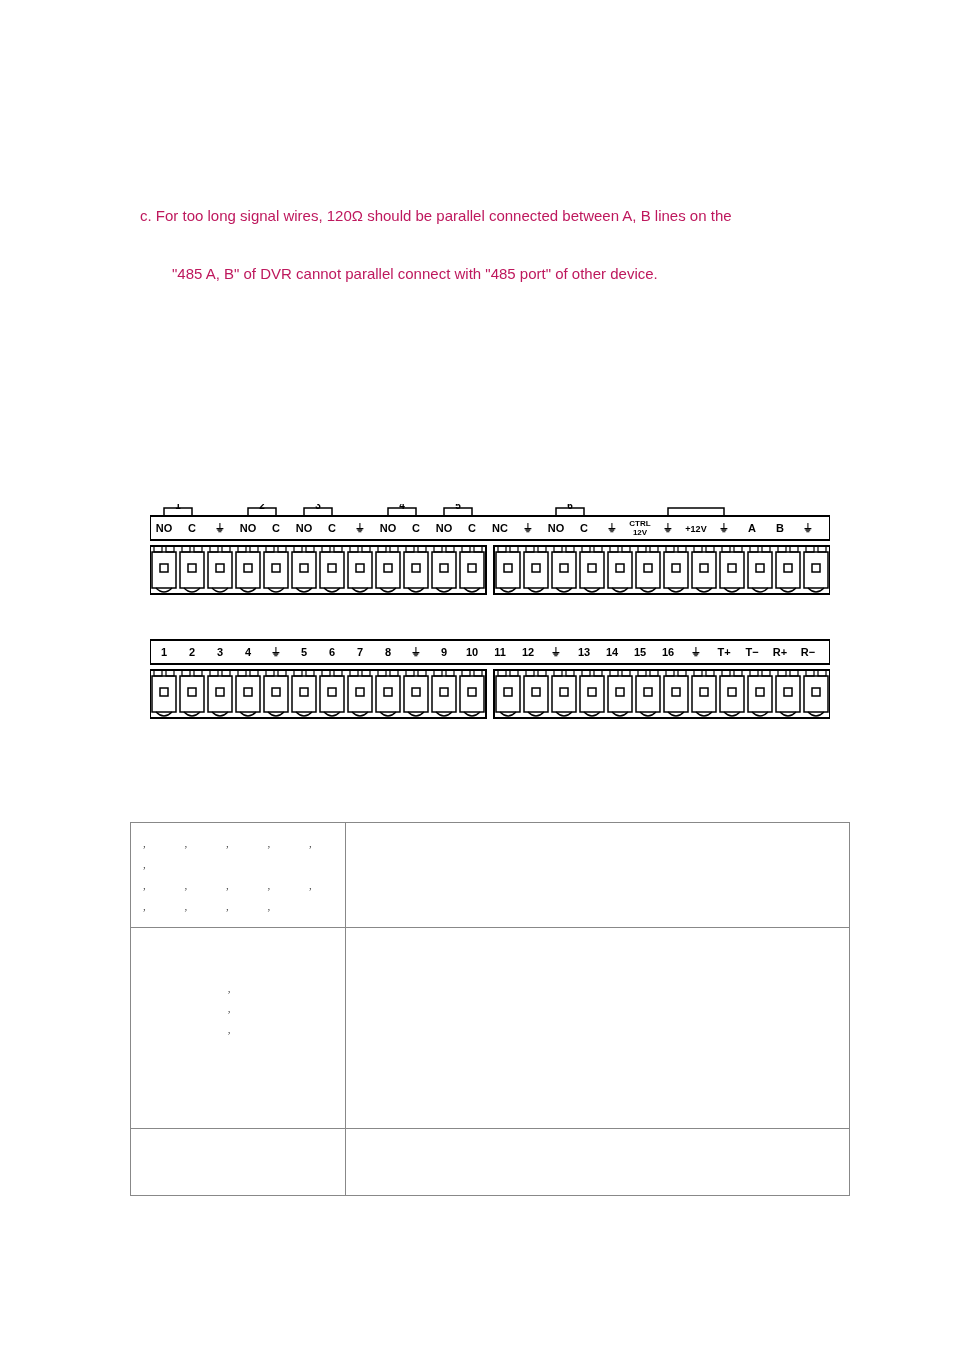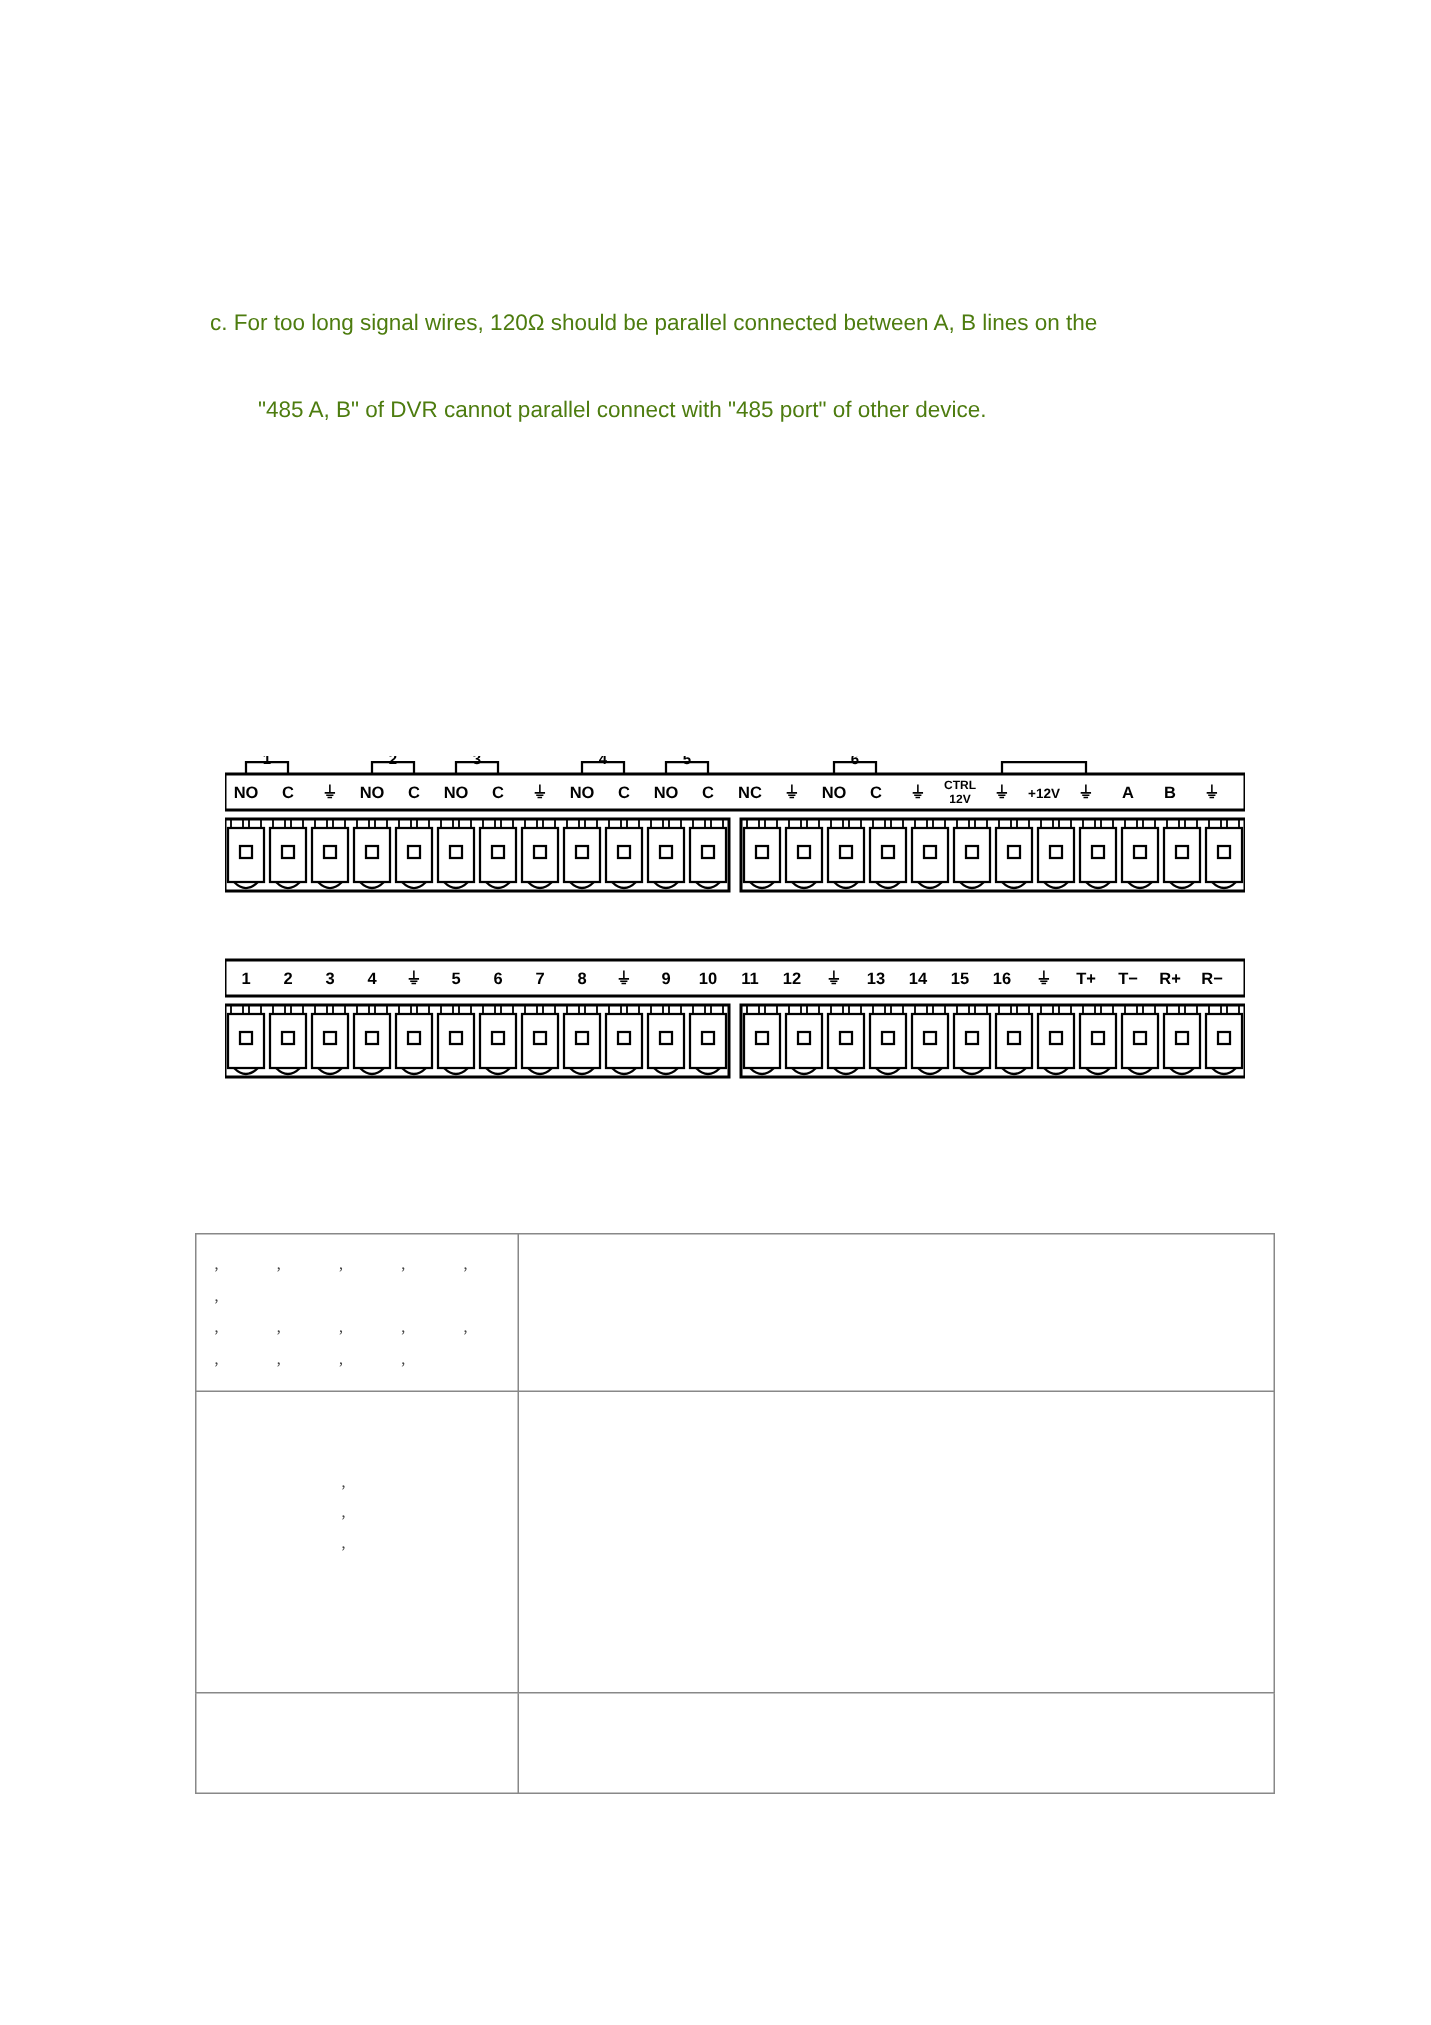--- a/index.html
+++ b/index.html
@@ -7,21 +7,21 @@
     padding: 0;
     background: #fff;
     font-family: Arial, Helvetica, sans-serif;
     width: 954px;
     height: 1350px;
     position: relative;
   }
   .para {
     font-size: 15px;
     line-height: 1.4;
-    color: #4d7c0f;
+    color: #be185d;
   }
   .p1 { position: absolute; left: 140px; top: 205px; }
   .p2 { position: absolute; left: 172px; top: 263px; }
 
   
   .diagram-wrap {
     position: absolute;
     left: 150px;
     top: 504px;
     width: 680px;

